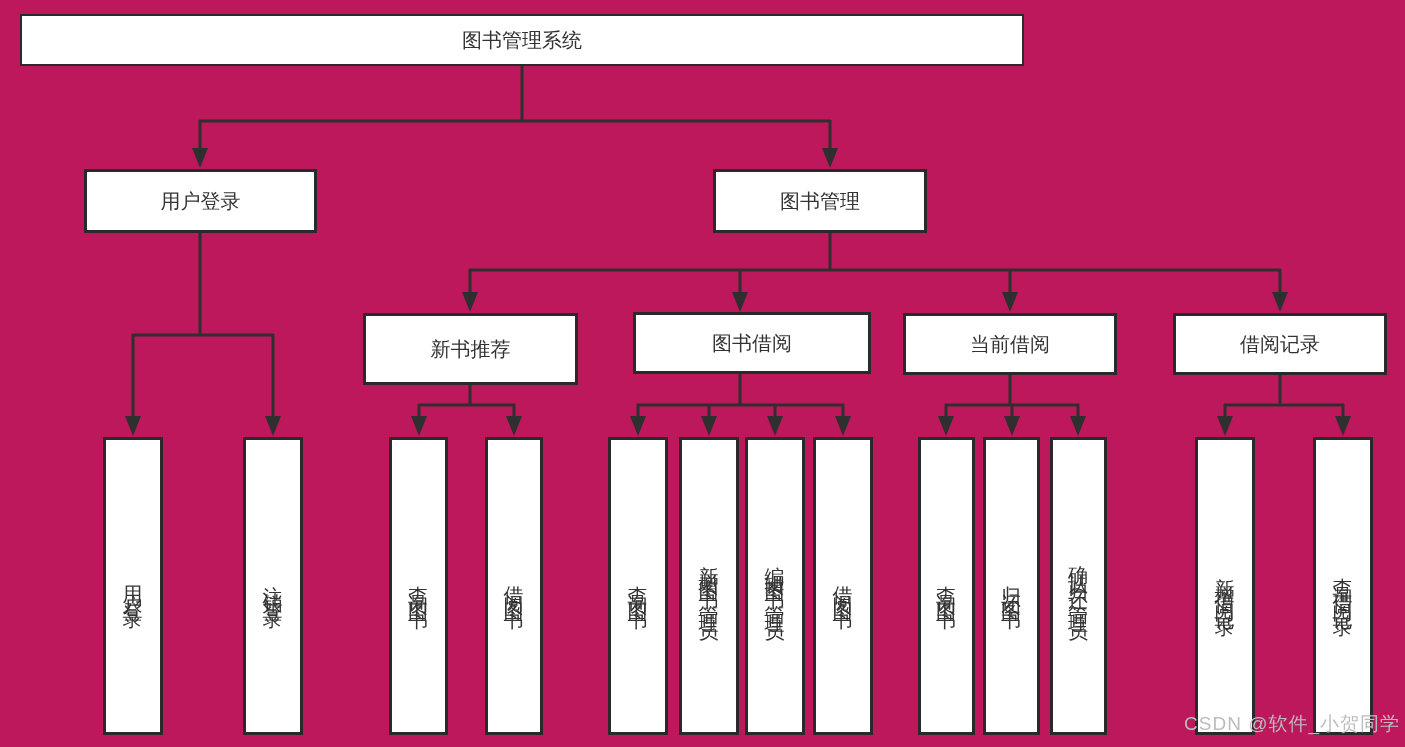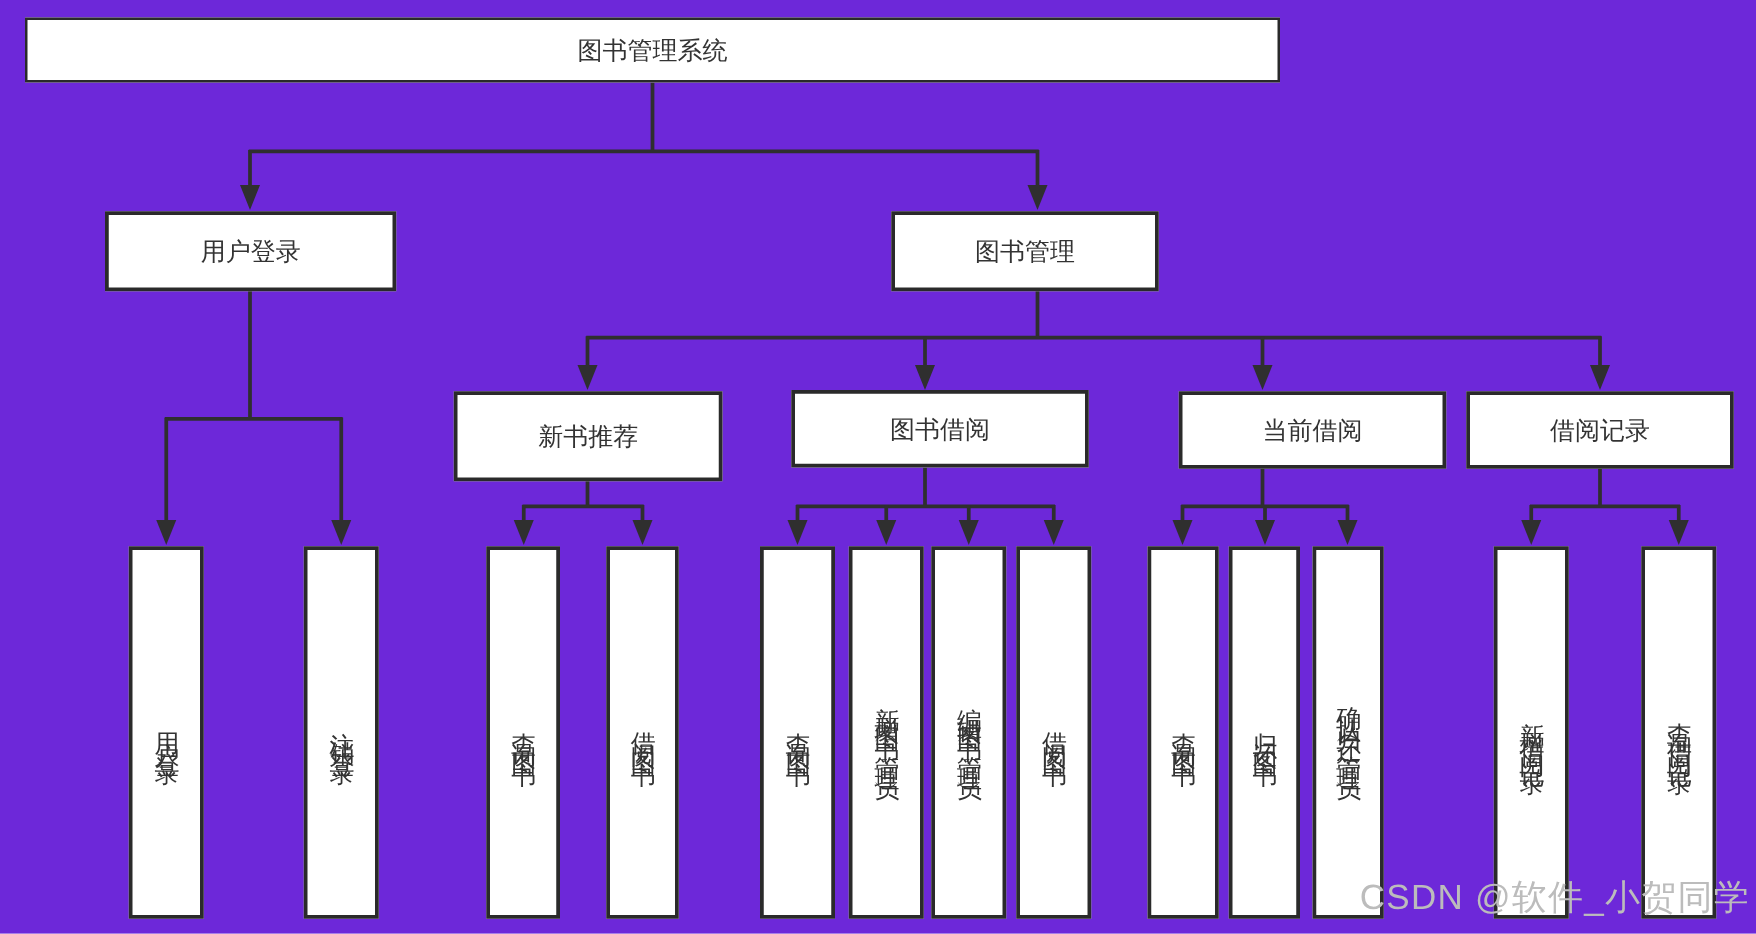--- a/index.html
+++ b/index.html
@@ -5,21 +5,21 @@
   html, body {
     margin: 0;
     padding: 0;
     background: #ffffff;
     font-family: "Liberation Sans", sans-serif;
   }
   #stage {
     position: relative;
     width: 1405px;
     height: 747px;
-    background: #6d28d9;
+    background: #be185d;
     overflow: hidden;
   }
   #wires {
     position: absolute;
     left: 0; top: 0;
     width: 1405px; height: 747px;
     z-index: 1;
   }
   .node {
     position: absolute;
@@ -43,21 +43,21 @@
     letter-spacing: 8px;
     line-height: 1;
     font-size: 20px;
     color: #333333;
   }
   #watermark {
     position: absolute;
     right: 5px;
     bottom: 10px;
     z-index: 3;
-    font-size: 28px;
+    font-size: 19px;
     color: #bcbcbc;
     letter-spacing: 1px;
     pointer-events: none;
   }
 </style>
 </head>
 <body>
 
 <div id="stage">
 
@@ -123,21 +123,21 @@
     </g>
   </svg>
 
   <div class="node root-box" style="left:20px;top:14px;width:1004px;height:52px;">图书管理系统</div>
 
   <div class="node" style="left:84px;top:169px;width:233px;height:64px;">用户登录</div>
   <div class="node" style="left:713px;top:169px;width:214px;height:64px;">图书管理</div>
 
   <div class="node" style="left:363px;top:313px;width:215px;height:72px;">新书推荐</div>
   <div class="node" style="left:633px;top:312px;width:238px;height:62px;">图书借阅</div>
-  <div class="node" style="left:903px;top:313px;width:214px;height:62px;margin-left:40px;">当前借阅</div>
+  <div class="node" style="left:903px;top:313px;width:214px;height:62px;">当前借阅</div>
   <div class="node" style="left:1173px;top:313px;width:214px;height:62px;">借阅记录</div>
 
   <div class="node" style="left:103px;top:437px;width:60px;height:298px;">
     <span class="vtext">用户登录</span>
   </div>
   <div class="node" style="left:243px;top:437px;width:60px;height:298px;">
     <span class="vtext">注销登录</span>
   </div>
 
   <div class="node" style="left:389px;top:437px;width:59px;height:298px;">

